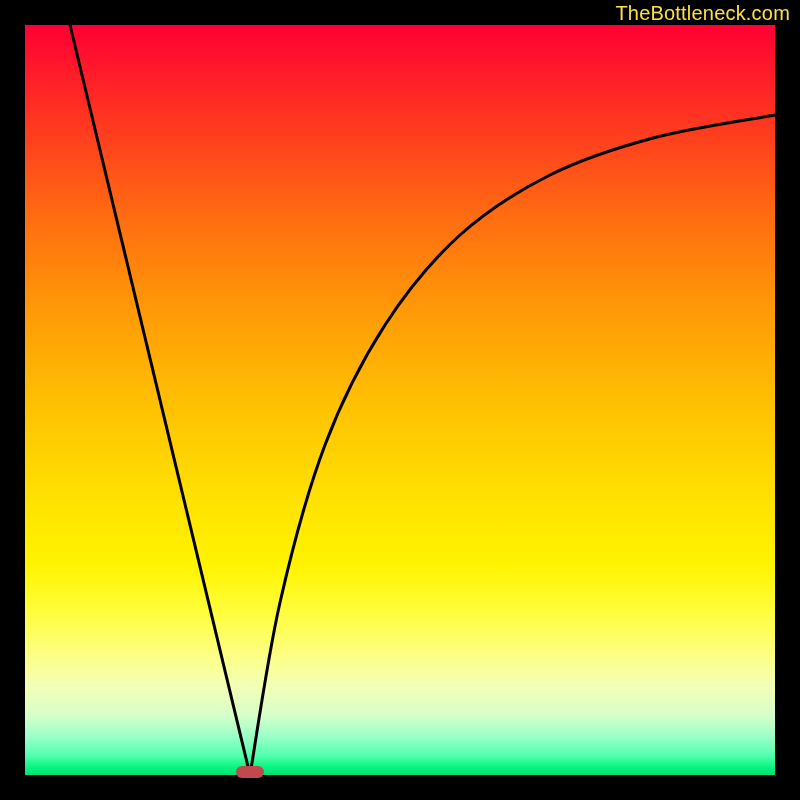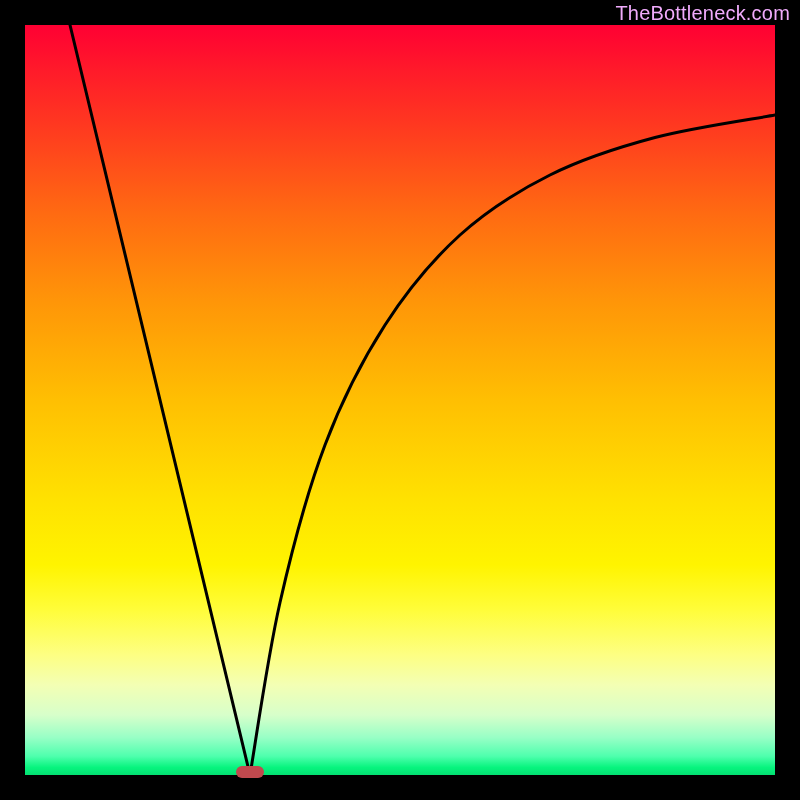--- a/index.html
+++ b/index.html
@@ -42,21 +42,21 @@
       #98ffc6 95%,
       #4effad 97.5%,
       #07f47e 99%,
       #03e072 100%
     );
   }
   .watermark {
     position: absolute;
     top: 2px;
     right: 10px;
-    color: #f0abfc;
+    color: #fde047;
     font-size: 20px;
     font-weight: 500;
     letter-spacing: 0.2px;
     user-select: none;
   }
   svg.curve {
     position: absolute;
     top: 0;
     left: 0;
   }

